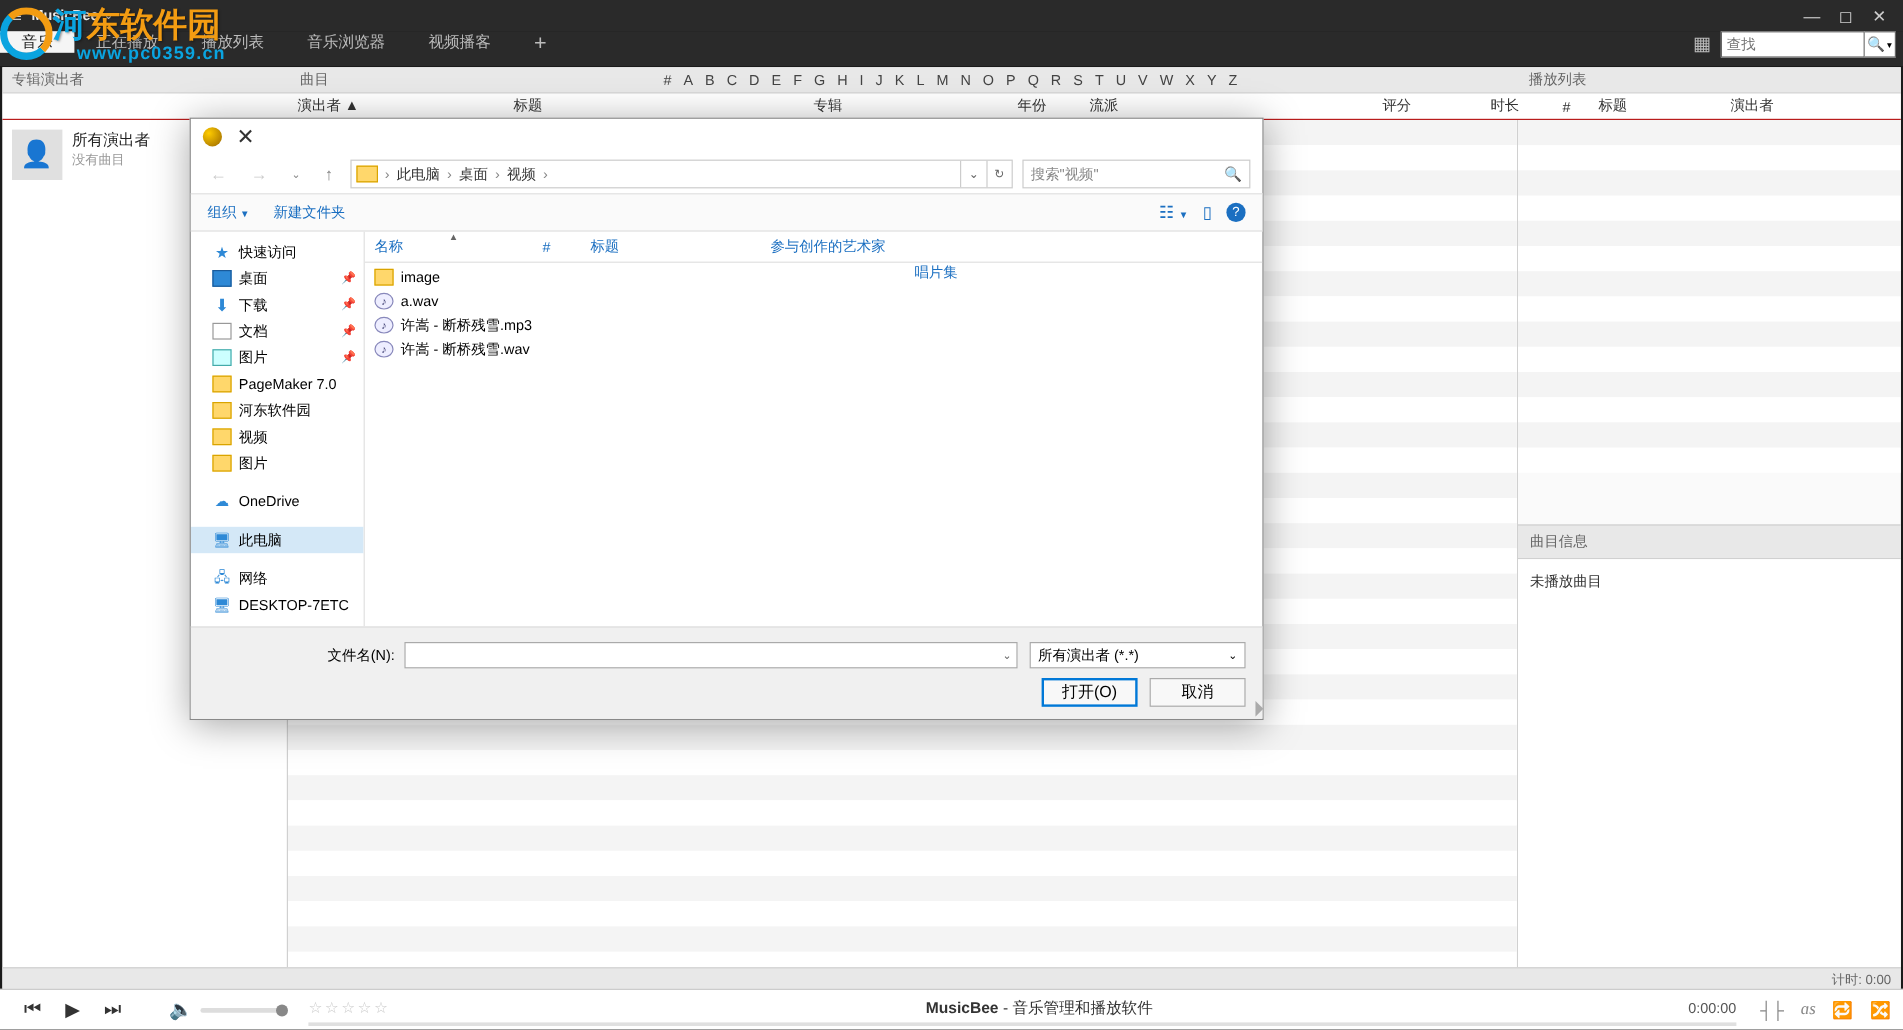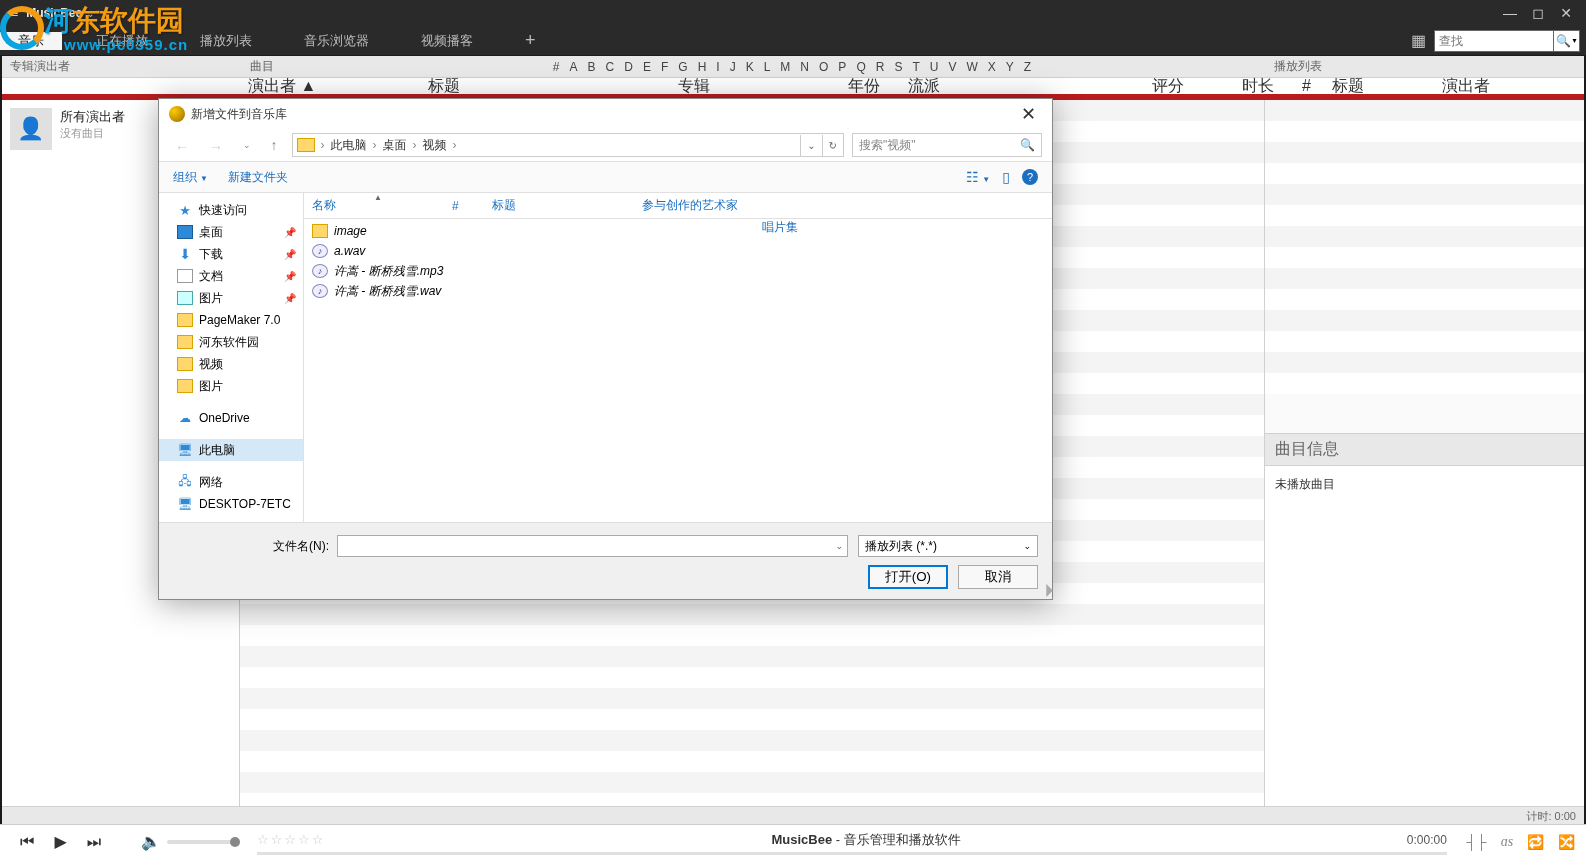--- a/index.html
+++ b/index.html
@@ -7,21 +7,21 @@
 
 
 .titlebar { height: 26px; background: #2a2a2a; display: flex; align-items: center; padding: 0 6px; }
 .titlebar .hamburger { color: #ccc; font-size: 14px; cursor: pointer; padding: 0 4px; }
 .titlebar .app-title { color: #eee; font-size: 12px; font-weight: bold; margin-left: 4px; }
 .titlebar .chev { color: #ccc; font-size: 10px; margin-left: 4px; }
 .titlebar .spacer { flex: 1; }
 .titlebar .win-btn { color: #ccc; font-size: 14px; width: 28px; text-align: center; cursor: pointer; }
 
 
-.tabbar { height: 30px; background: #2a2a2a; display: flex; align-items: center; border-bottom: 1px solid #1a1a1a; gap: 16px; }
+.tabbar { height: 30px; background: #2a2a2a; display: flex; align-items: flex-start; border-bottom: 1px solid #1a1a1a; }
 .tabbar .tab { padding: 0 18px; display: flex; align-items: center; font-size: 13px; color: #bbb; cursor: pointer; }
 .tabbar .tab.active { background: #f5f5f5; color: #222; }
 .tabbar .tab.plus { color: #bbb; font-size: 18px; }
 .tabbar .right-tools { margin-left: auto; display: flex; align-items: center; padding-right: 6px; }
 .tabbar .panel-icon { color: #bbb; font-size: 16px; padding: 0 8px; cursor: pointer; }
 .tabbar .search-box { background: #fff; border: 1px solid #666; width: 120px; height: 22px; font-size: 12px; padding: 0 4px; }
 .tabbar .search-btn { background: #fff; border: 1px solid #666; border-left: none; width: 26px; height: 22px; display: inline-flex; align-items: center; justify-content: center; cursor: pointer; }
 .tabbar .search-btn .mag { font-size: 12px; }
 .tabbar .search-btn .drop { font-size: 8px; margin-left: 1px; }
 
@@ -30,39 +30,39 @@
 
 
 .header-row { height: 22px; display: flex; background: #e8e8e8; border-bottom: 1px solid #d0d0d0; font-size: 12px; color: #666; align-items: center; }
 .header-left { width: 238px; padding-left: 8px; }
 .header-middle { flex: 1; display: flex; align-items: center; }
 .header-middle .label { width: 100px; padding-left: 10px; }
 .header-middle .alpha { flex: 1; display: flex; gap: 10px; justify-content: center; color: #444; padding-right: 20px; }
 .header-right { width: 320px; padding-left: 10px; }
 
 
-.col-row { height: 22px; display: flex; background: #fff; border-bottom: 6px solid #b91c1c; font-size: 16px; color: #333; align-items: center; }
+.col-row { height: 22px; display: flex; background: #fff; border-bottom: 1px solid #b91c1c; font-size: 12px; color: #333; align-items: center; }
 .col-row .cell { padding: 0 8px; border-right: 1px solid transparent; }
 
 
 .body { flex: 1; display: flex; overflow: hidden; }
 .left-panel { width: 238px; background: #fff; border-right: 1px solid #d0d0d0; padding: 8px; display: flex; }
 .left-panel .avatar { width: 42px; height: 42px; background: #e0e0e0; display: flex; align-items: center; justify-content: center; color: #bbb; font-size: 22px; }
 .left-panel .txt { margin-left: 8px; }
 .left-panel .t1 { font-size: 13px; color: #222; }
 .left-panel .t2 { font-size: 11px; color: #999; }
 
 .center-panel { flex: 1; background: #fff; position: relative; }
 .center-panel .stripe { height: 21px; }
 .center-panel .stripe:nth-child(odd) { background: #f4f4f4; }
 .center-panel .stripe:nth-child(even) { background: #fff; }
 
 .right-panel { width: 320px; background: #fafafa; border-left: 1px solid #d0d0d0; display: flex; flex-direction: column; }
 .right-panel .queue { flex: 1; }
-.right-panel .info-head { background: #e8e8e8; padding: 5px 10px; font-size: 16px; color: #666; border-top: 1px solid #d0d0d0; border-bottom: 1px solid #d0d0d0; }
+.right-panel .info-head { background: #e8e8e8; padding: 5px 10px; font-size: 12px; color: #666; border-top: 1px solid #d0d0d0; border-bottom: 1px solid #d0d0d0; }
 .right-panel .info-body { padding: 10px; font-size: 12px; color: #333; flex: 0 0 340px; background: #fff; }
 
 
 .status-strip { height: 18px; background: #e8e8e8; font-size: 11px; color: #666; text-align: right; padding: 2px 8px; border-top: 1px solid #d0d0d0; }
 
 
 .player { position: absolute; bottom: 0; left: 0; right: 0; height: 34px; background: #fff; border-top: 1px solid #ccc; display: flex; align-items: center; padding: 0 10px; }
 .player .pbtn { color: #333; font-size: 16px; padding: 0 10px; cursor: pointer; }
 .player .vol { display: flex; align-items: center; margin-left: 30px; }
 .player .vol-slider { width: 70px; height: 4px; background: #ddd; border-radius: 2px; margin-left: 6px; position: relative; cursor: pointer; }
@@ -122,21 +122,21 @@
 .dialog .filelist { flex: 1; display: flex; flex-direction: column; }
 .dialog .filelist .hdr { height: 26px; display: flex; align-items: center; border-bottom: 1px solid #e0e0e0; color: #1b6fc1; font-size: 12px; }
 .dialog .filelist .hdr .h { padding: 0 8px; }
 .dialog .filelist .hdr .h.name { width: 140px; position: relative; }
 .dialog .filelist .hdr .h.name .sort { position: absolute; top: -4px; left: 50%; font-size: 8px; color: #666; }
 .dialog .filelist .hdr .h.num { width: 40px; }
 .dialog .filelist .hdr .h.title { width: 150px; }
 .dialog .filelist .hdr .h.artist { width: 120px; }
 .dialog .filelist .hdr .h.album { width: 80px; margin-top: 44px; }
 .dialog .filelist .files { flex: 1; padding: 2px 0; }
-.dialog .filelist .frow { height: 20px; display: flex; align-items: center; padding: 0 8px; cursor: pointer; font-style: italic; }
+.dialog .filelist .frow { height: 20px; display: flex; align-items: center; padding: 0 8px; cursor: pointer; }
 .dialog .filelist .frow .fic { width: 16px; height: 14px; margin-right: 6px; display: inline-flex; align-items: center; justify-content: center; }
 .dialog .filelist .frow .fic.fold { background: #ffd76b; border: 1px solid #d9a400; }
 .dialog .filelist .frow .fic.audio { border: 1px solid #88b; border-radius: 50%; background: #eef; color: #447; font-size: 9px; }
 
 .dialog .bottom { background: #f0f0f0; border-top: 1px solid #ddd; padding: 12px 14px 10px; }
 .dialog .bottom .row1 { display: flex; align-items: center; margin-bottom: 8px; }
 .dialog .bottom .row1 .lbl { margin-left: 100px; margin-right: 8px; }
 .dialog .bottom .row1 .fname { flex: 1; height: 22px; border: 1px solid #aaa; background: #fff; }
 .dialog .bottom .row1 .ftype { width: 180px; height: 22px; border: 1px solid #aaa; background: #fff; margin-left: 10px; display: flex; align-items: center; padding: 0 6px; cursor: pointer; }
 .dialog .bottom .row1 .ftype .v { flex: 1; }
@@ -334,21 +334,20 @@
     <span class="ic">┤├</span>
     <span class="ic" style="font-family:serif;font-style:italic">ɑs</span>
     <span class="ic">🔁</span>
     <span class="ic">🔀</span>
   </div>
 </div>
 
 <div class="dialog">
   <div class="dlg-title">
     <span class="ico"></span>
-    <span class="ttl">新增文件到音乐库</span>
     <span class="close">✕</span>
   </div>
   <div class="navrow">
     <span class="navbtn disabled">←</span>
     <span class="navbtn disabled">→</span>
     <span class="navbtn" style="font-size:9px">⌄</span>
     <span class="navbtn">↑</span>
     <div class="crumbbox">
       <span class="fld"></span>
       <span class="sep">›</span>
@@ -467,21 +466,21 @@
         </div>
     </div>
   </div>
   <div class="bottom">
     <div class="row1">
       <span class="lbl">文件名(N):</span>
       <div class="fname" style="display:flex;align-items:center;justify-content:flex-end;padding-right:4px">
           <span style="font-size:9px;color:#666">⌄</span>
         </div>
       <div class="ftype">
-          <span class="v">播放列表 (*.*)</span>
+          <span class="v">所有演出者 (*.*)</span>
           <span class="d">⌄</span>
         </div>
     </div>
     <div class="row2">
       <button class="btn primary">打开(O)</button>
       <button class="btn">取消</button>
     </div>
   </div>
   <div class="resize">◢</div>
 </div>

